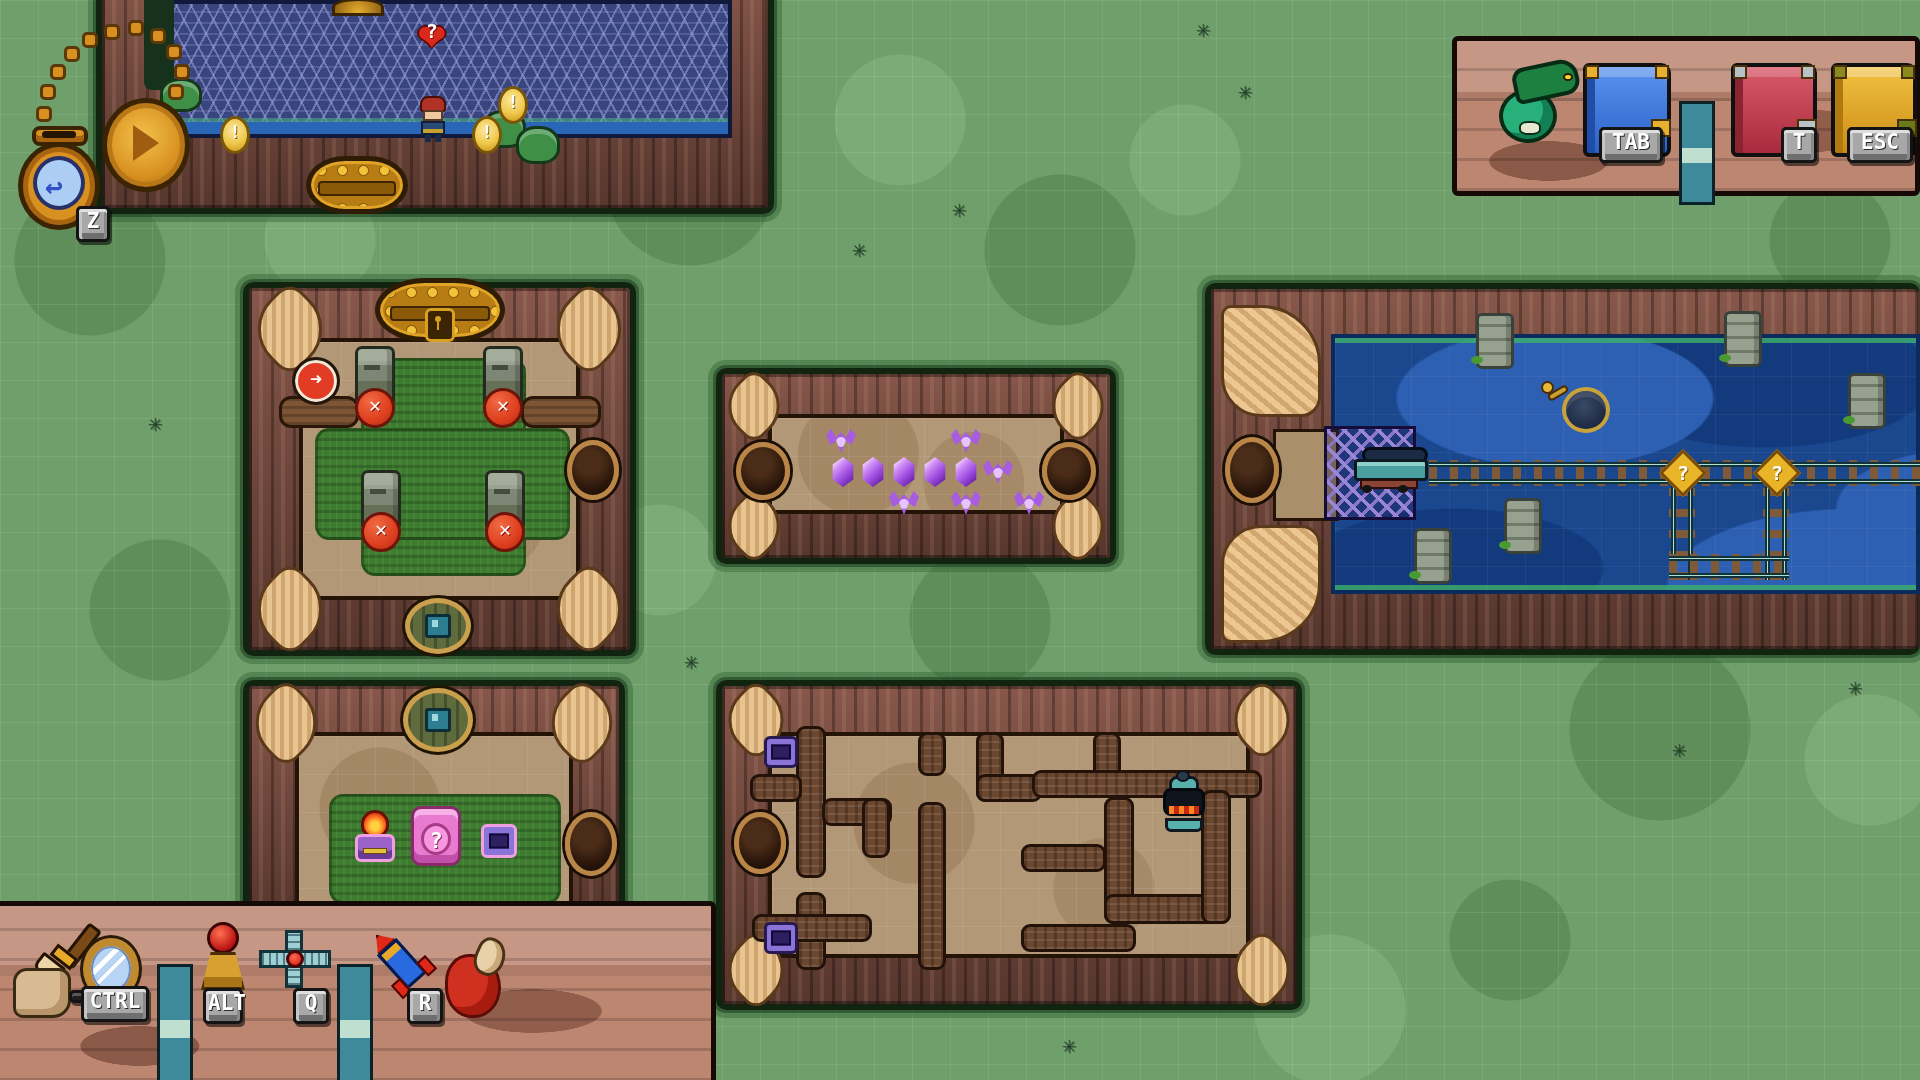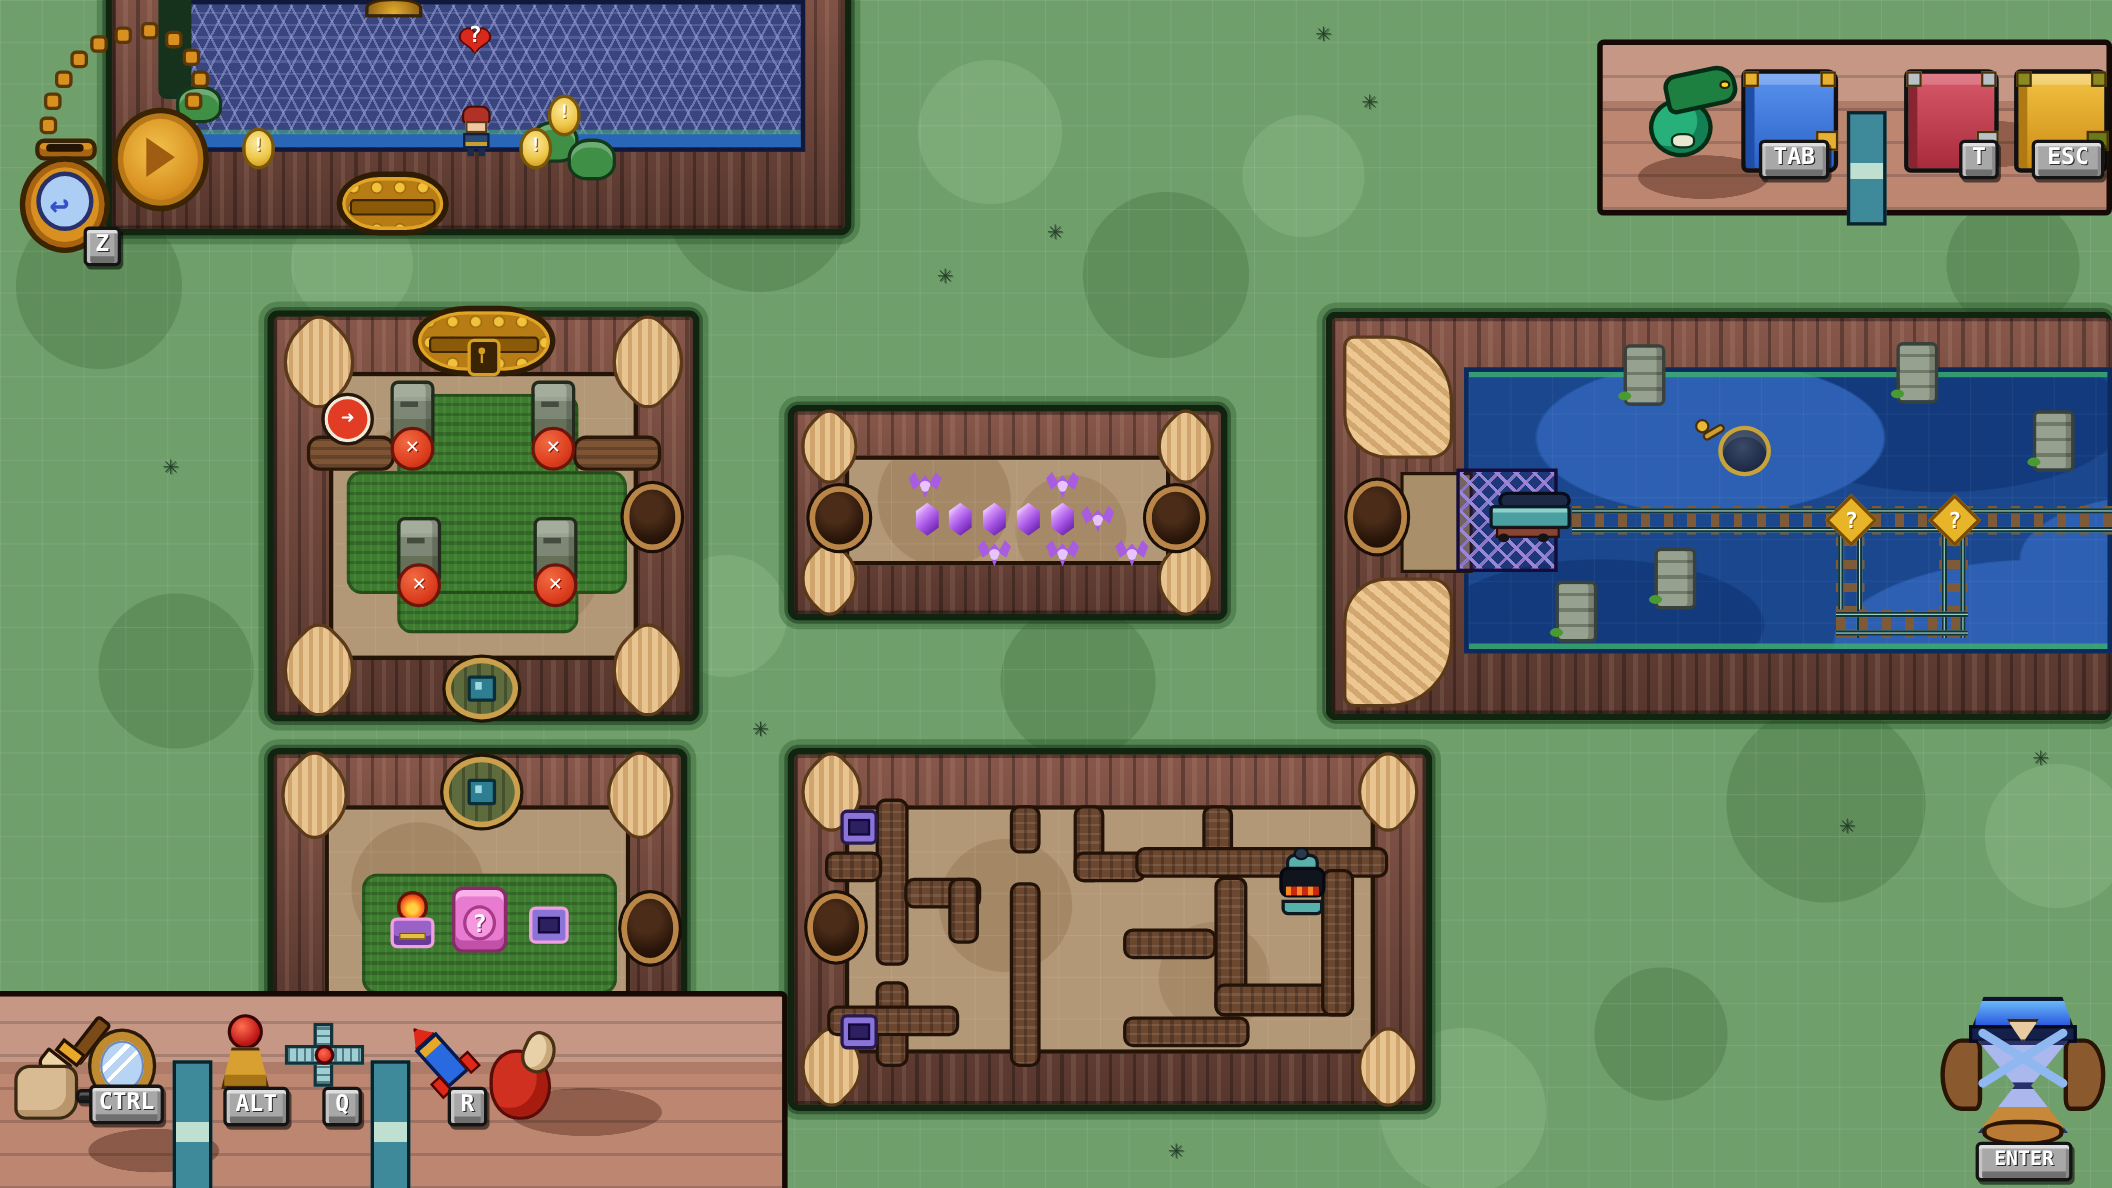--- a/index.html
+++ b/index.html
@@ -384,21 +384,21 @@
     </div>
     <div class="key dark" style="left:72px;top:84px;width:36px"><span></span></div>
 
     <div class="abs" style="left:86px;top:32px;width:56px;height:62px;background:#b8d4f4;border:8px solid #c08a30;border-radius:50%;box-shadow:0 0 0 3px #2a1a08, inset 0 0 0 2px #6a8ac0;background-image:linear-gradient(135deg, transparent 30%, #fff 30% 38%, transparent 38% 48%, #fff 48% 54%, transparent 54%)"></div>
     <div class="key" style="left:84px;top:80px;width:68px"><span>CTRL</span></div>
 
     <div class="abs" style="left:202px;top:16px;width:48px;height:76px">
       <div class="abs" style="left:8px;top:0;width:32px;height:32px;background:radial-gradient(circle at 38% 32%, #ff7050, #c01818 65%, #7a0808);border:3px solid #3a0404;border-radius:50%"></div>
       <div class="abs" style="left:2px;top:30px;width:44px;height:38px;background:#d8a030;border:3px solid #4a2c08;clip-path:polygon(22% 0,78% 0,100% 100%,0 100%);box-shadow:inset 0 -10px 0 #a87418"></div>
     </div>
-    <div class="key" style="left:206px;top:82px;width:60px"><span>ALT</span></div>
+    <div class="key" style="left:206px;top:82px;width:40px"><span>ALT</span></div>
 
     <div class="abs" style="left:262px;top:24px;width:74px;height:62px">
       <div class="abs" style="left:26px;top:0;width:18px;height:58px;background:#9ecfd4;border:3px solid #12333a;background-image:repeating-linear-gradient(0deg, rgba(10,40,50,.5) 0 2px, transparent 2px 7px)"></div>
       <div class="abs" style="left:0;top:20px;width:72px;height:18px;background:#9ecfd4;border:3px solid #12333a;background-image:repeating-linear-gradient(90deg, rgba(10,40,50,.5) 0 2px, transparent 2px 7px)"></div>
       <div class="abs" style="left:27px;top:20px;width:18px;height:18px;background:radial-gradient(circle at 40% 35%, #ff6a50, #d01810);border:3px solid #4a0404;border-radius:50%"></div>
     </div>
     <div class="key" style="left:296px;top:82px;width:36px"><span>Q</span></div>
 
     <div class="abs" style="left:372px;top:18px;width:70px;height:84px;transform:rotate(-42deg)">
       <div class="abs" style="left:22px;top:0;width:26px;height:18px;background:#e02818;border:3px solid #4a0404;clip-path:polygon(50% 0,100% 100%,0 100%)"></div>
@@ -437,27 +437,14 @@
       <div class="abs" style="left:24px;top:5px;width:34px;height:7px;background:#241404;border-radius:4px"></div>
       <div class="abs" style="left:0;top:16px;width:82px;height:88px;background:#d89020;border:5px solid #3a2404;border-radius:50%;box-shadow:inset 0 0 0 5px #a86410">
         <div class="abs" style="left:10px;top:9px;width:52px;height:54px;background:#accdf4;border:4px solid #28306a;border-radius:50%;overflow:hidden">
           <div class="abs" style="left:8px;top:12px;font-size:30px;font-weight:bold;color:#3350c8;line-height:30px">↩</div>
         </div>
       </div>
     </div>
     <div class="key" style="left:68px;top:192px;width:34px"><span>Z</span></div>
   </div>
 
-  <div class="abs" style="left:1762px;top:900px;width:156px;height:180px;z-index:6">
-    <div class="abs" style="left:2px;top:44px;width:38px;height:66px;background:#8a5a2e;border:4px solid #2a1404;border-radius:60% 20% 20% 60%"></div>
-    <div class="abs" style="left:114px;top:44px;width:38px;height:66px;background:#8a5a2e;border:4px solid #2a1404;border-radius:20% 60% 60% 20%"></div>
-    <div class="abs" style="left:30px;top:6px;width:94px;height:30px;background:linear-gradient(180deg,#6ab8f8,#2a5ae0);border:4px solid #0c1430;clip-path:polygon(12% 0,88% 0,100% 100%,0 100%)"></div>
-    <div class="abs" style="left:28px;top:32px;width:98px;height:16px;background:#15204a;border:3px solid #060a20;box-sizing:border-box"></div>
-    <div class="abs" style="left:62px;top:26px;width:30px;height:22px;background:#e8cba0;border:3px solid #3a2a14;clip-path:polygon(50% 100%,0 0,100% 0)"></div>
-    <div class="abs" style="left:36px;top:46px;width:82px;height:42px;background:#aab8ee;border:4px solid #28306a;clip-path:polygon(0 0,100% 0,58% 100%,42% 100%);box-sizing:border-box"></div>
-    <div class="abs" style="left:36px;top:86px;width:82px;height:44px;background:linear-gradient(180deg,#aab8ee 0 45%, #c8883a 45%);border:4px solid #28306a;clip-path:polygon(42% 0,58% 0,100% 100%,0 100%);box-sizing:border-box"></div>
-    <div class="abs" style="left:30px;top:58px;width:94px;height:8px;background:#8fb8f0;transform:rotate(32deg);border-radius:4px"></div>
-    <div class="abs" style="left:30px;top:58px;width:94px;height:8px;background:#8fb8f0;transform:rotate(-32deg);border-radius:4px"></div>
-    <div class="abs" style="left:40px;top:118px;width:74px;height:24px;background:#b87a34;border:4px solid #2a1404;border-radius:40% 40% 50% 50%"></div>
-    <div class="key" style="left:34px;top:138px;width:88px;font-size:18px"><span>ENTER</span></div>
-  </div>
 
 </div>
 
 </body></html>

